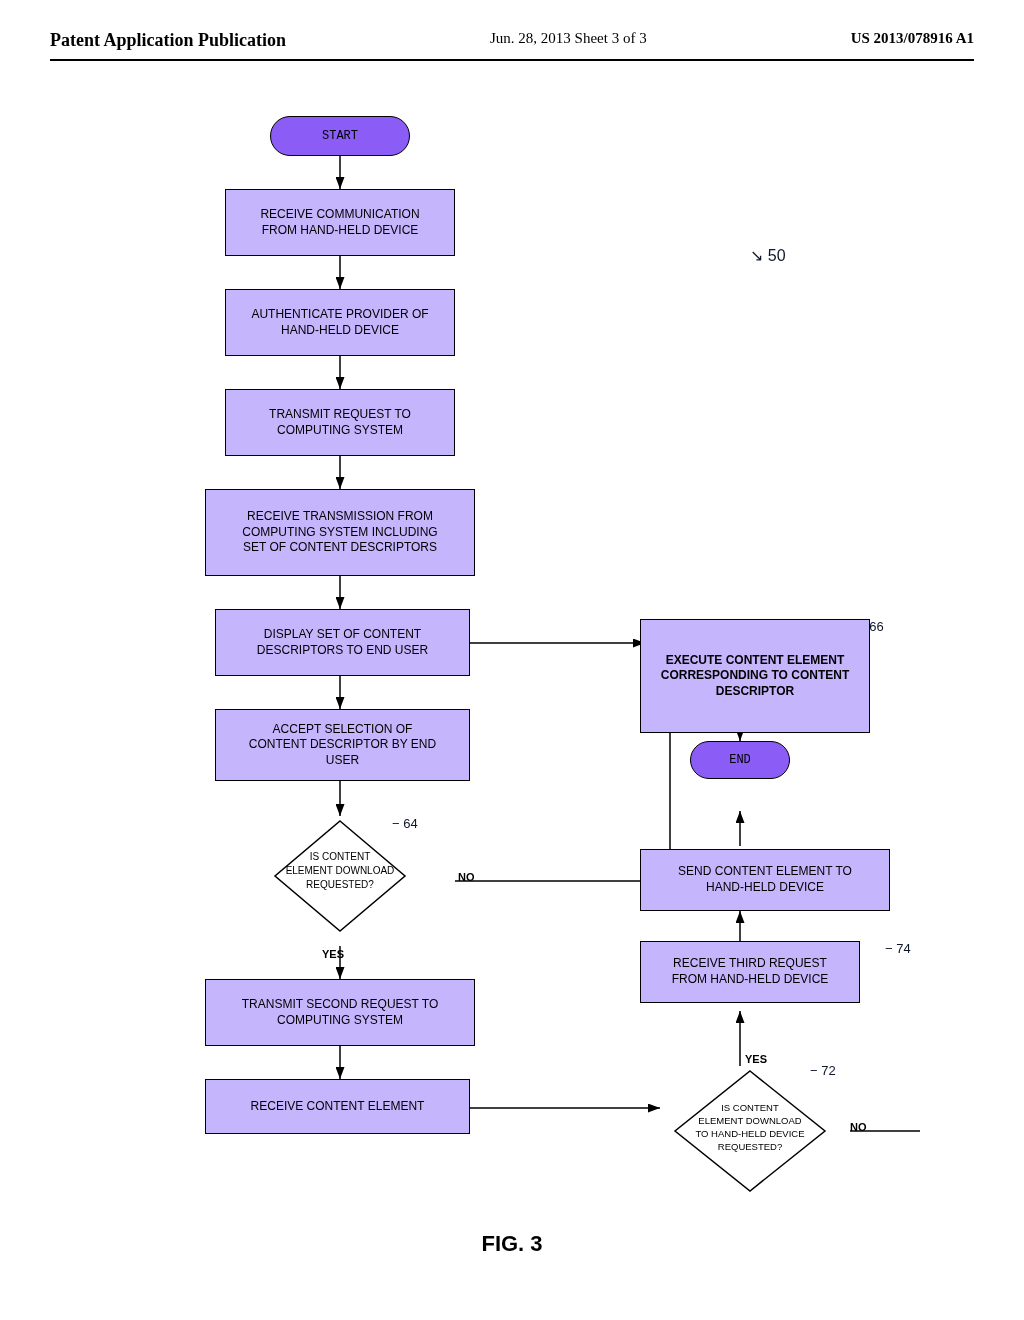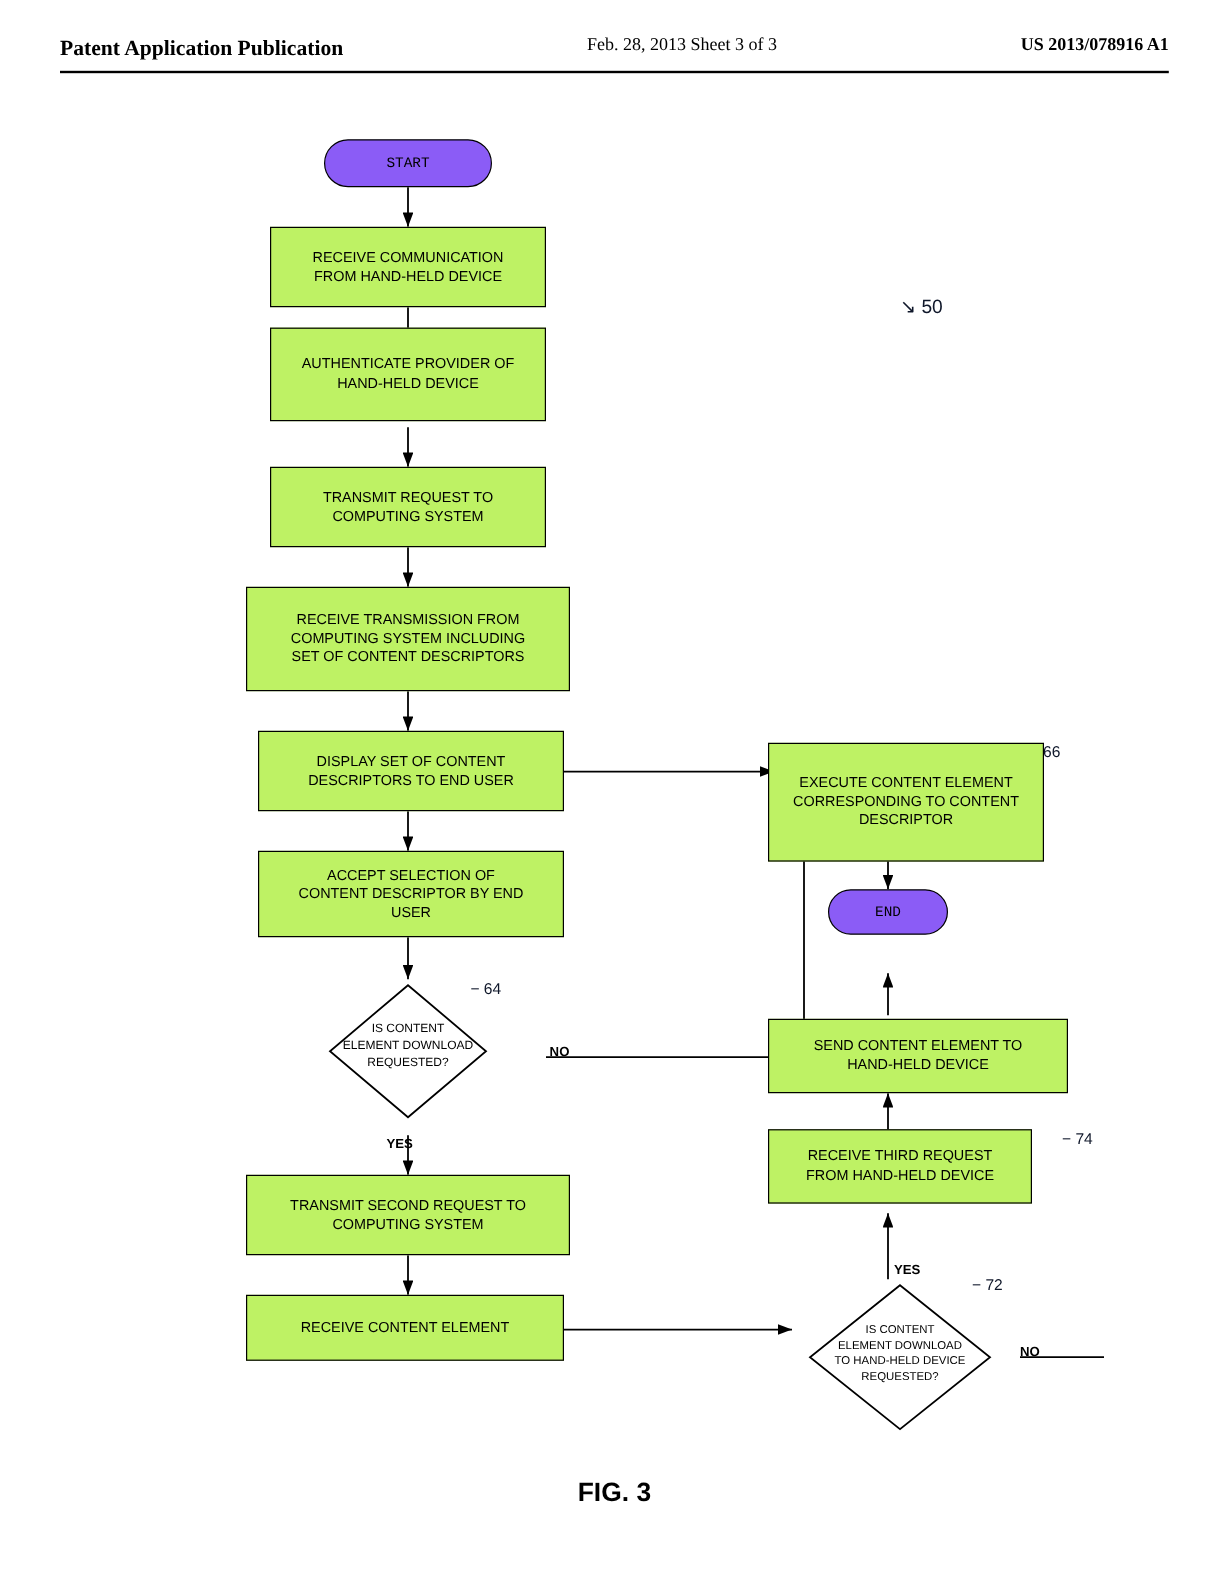--- a/index.html
+++ b/index.html
@@ -49,21 +49,21 @@
       position: relative;
       width: 100%;
       height: 1150px;
       margin-top: 10px;
     }
 
     
     .flow-box {
       position: absolute;
       border: 1.5px solid #000;
-      background: #bef264;
+      background: #c4b5fd;
       text-align: center;
       display: flex;
       align-items: center;
       justify-content: center;
       font-size: 12px;
       font-family: Arial, sans-serif;
       font-weight: normal;
       line-height: 1.3;
       padding: 5px 8px;
     }
@@ -124,21 +124,21 @@
       margin-top: 10px;
     }
   </style>
 </head>
 <body>
 
 <div class="page">
 
   <div class="header">
     <div class="header-left">Patent Application Publication</div>
-    <div class="header-center">Feb. 28, 2013  Sheet 3 of 3</div>
+    <div class="header-center">Jun. 28, 2013  Sheet 3 of 3</div>
     <div class="header-right">US 2013/078916 A1</div>
   </div>
 
   <div class="diagram-area">
 
     <svg class="arrows">
       <defs>
         <marker id="arrowhead" markerWidth="8" markerHeight="6" refX="8" refY="3" orient="auto">
           <polygon points="0 0, 8 3, 0 6" fill="#000"></polygon>
         </marker>
@@ -190,21 +190,21 @@
     </div>
 
     <div class="flow-box" style="left:175px; top:118px; width:230px; height:67px;">
       <span>RECEIVE COMMUNICATION<br>FROM HAND-HELD DEVICE</span>
     </div>
 
     <div class="ref-label" style="left:342px; top:218px;">
       <span>− 54</span>
     </div>
 
-    <div class="flow-box" style="left:175px; top:202px; width:230px; height:78px;">
+    <div class="flow-box" style="left:175px; top:218px; width:230px; height:67px;">
       <span>AUTHENTICATE PROVIDER OF<br>HAND-HELD DEVICE</span>
     </div>
 
     <div class="ref-label" style="left:342px; top:318px;">
       <span>− 56</span>
     </div>
 
     <div class="flow-box" style="left:175px; top:318px; width:230px; height:67px;">
       <span>TRANSMIT REQUEST TO<br>COMPUTING SYSTEM</span>
     </div>
@@ -267,21 +267,21 @@
     </div>
 
     <div class="flow-box" style="left:155px; top:1008px; width:265px; height:55px;">
       <span>RECEIVE CONTENT ELEMENT</span>
     </div>
 
     <div class="ref-label" style="left:808px; top:548px;">
       <span>− 66</span>
     </div>
 
-    <div class="flow-box" style="left:590px; top:548px; width:230px; height:99px;">
+    <div class="flow-box" style="left:590px; top:548px; width:230px; height:114px;font-weight:bold;">
       <span>EXECUTE CONTENT ELEMENT<br>CORRESPONDING TO CONTENT<br>DESCRIPTOR</span>
     </div>
 
     <div class="flow-rounded" style="left:640px; top:670px; width:100px; height:38px;">
       <span>END</span>
     </div>
 
     <div class="ref-label" style="left:808px; top:778px;">
       <span>− 76</span>
     </div>

